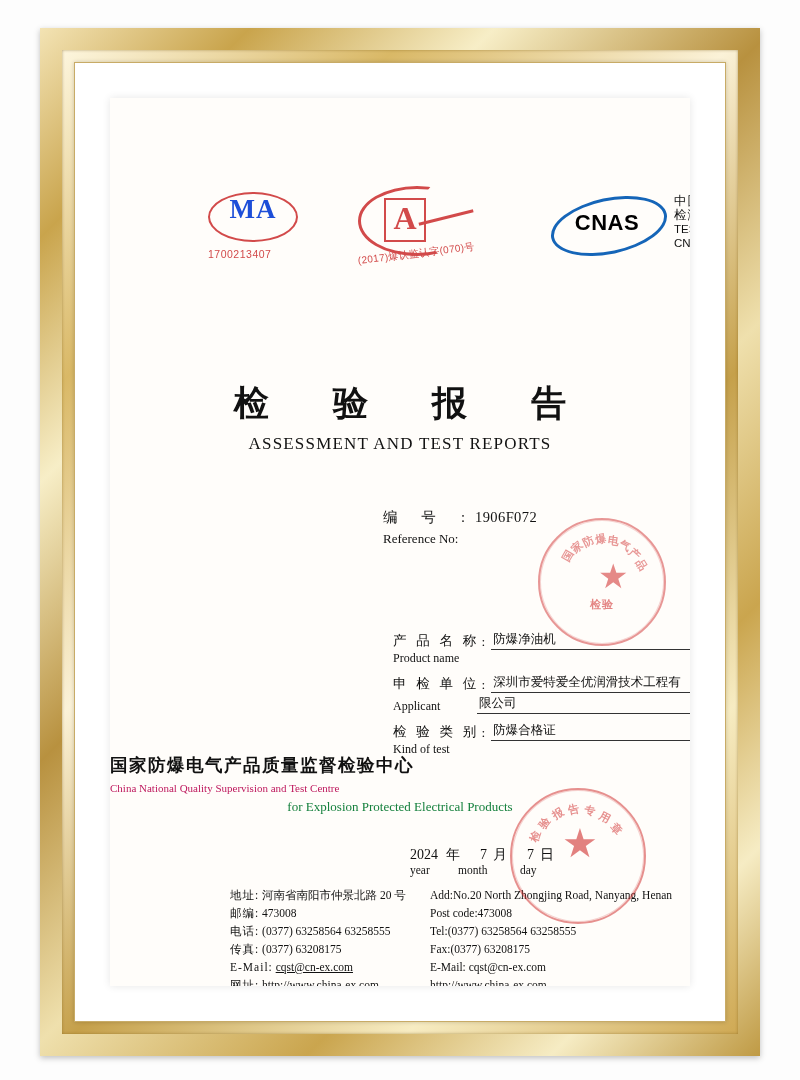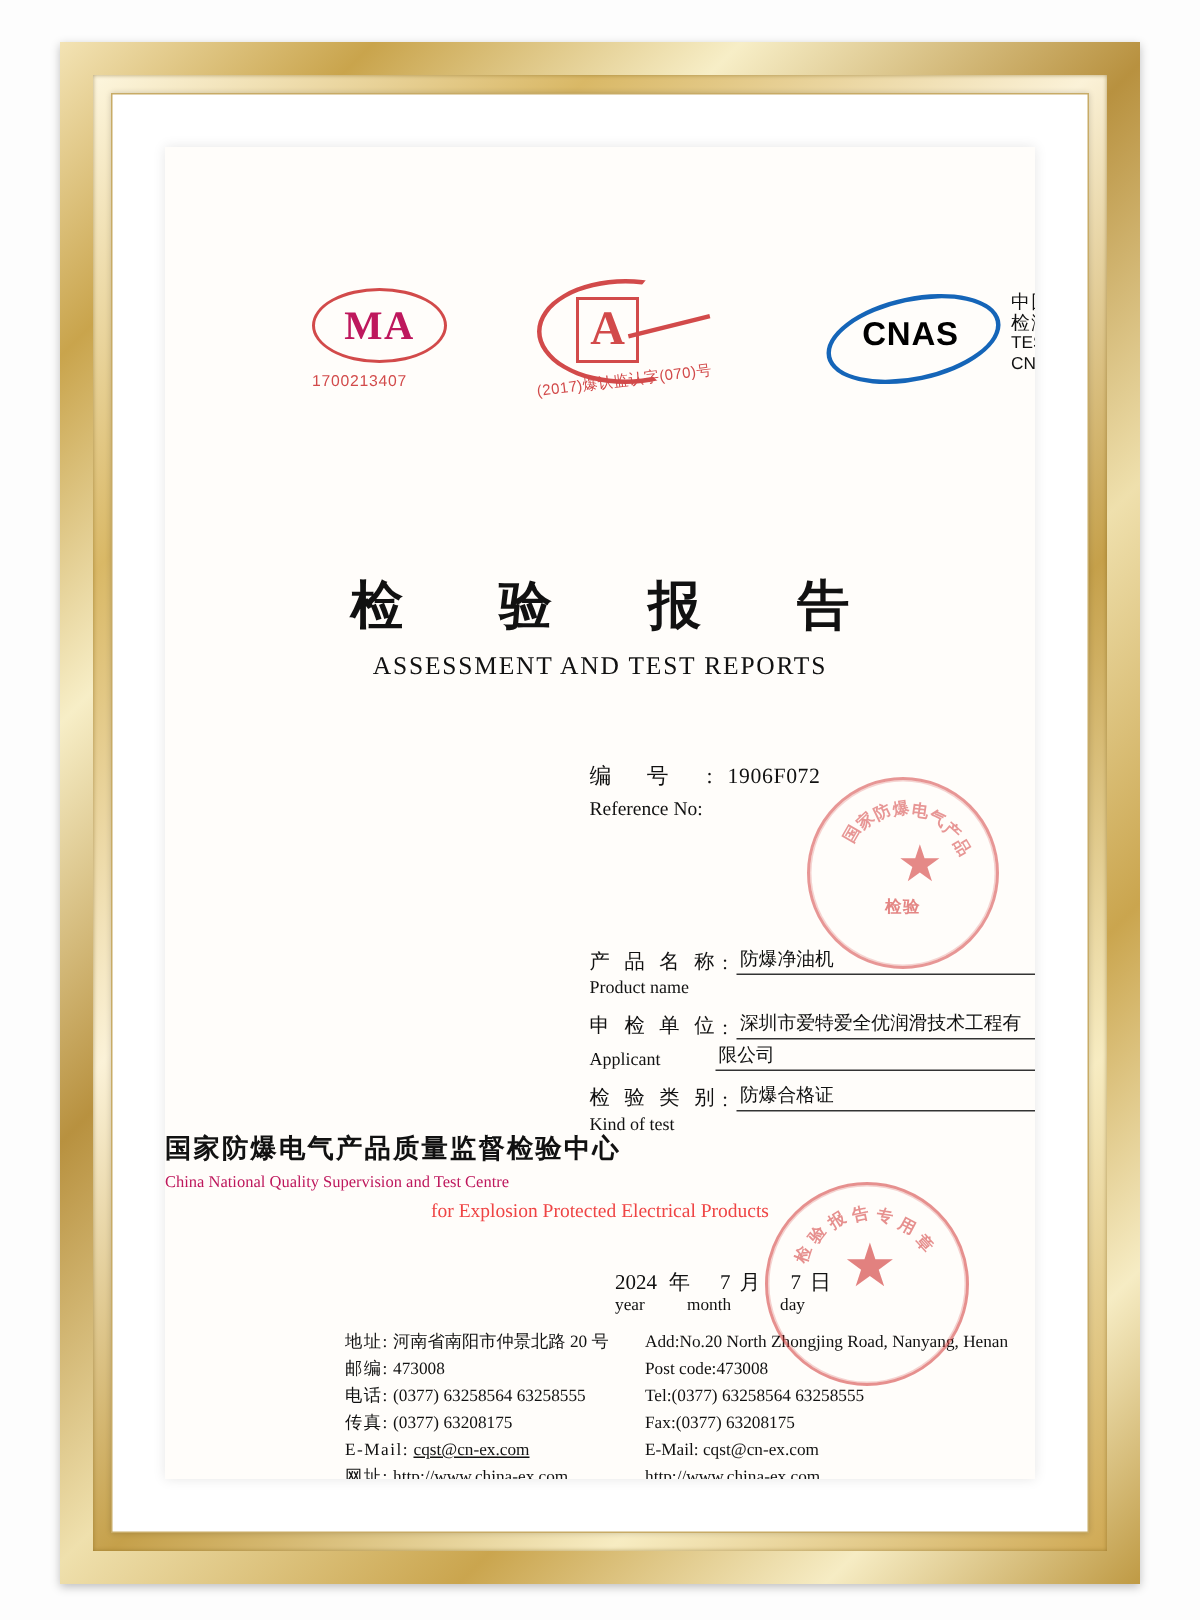--- a/index.html
+++ b/index.html
@@ -35,22 +35,22 @@
   }
 
   
   .logos{position:absolute;left:0;top:88px;width:100%;height:110px;}
   .logo{position:absolute;}
 
   
   .cma{left:98px;top:6px;width:120px;}
   .cma-oval{
     width:86px;height:46px;border:2.5px solid #d24a4a;border-radius:50%;
-    display:flex;align-items:center;justify-content:center;
-    color:#be185d;font-weight:bold;font-size:27px;letter-spacing:1px;
+    display:flex;align-items:flex-start;justify-content:center;
+    color:#1d4ed8;font-weight:bold;font-size:27px;letter-spacing:1px;
     font-family:"Liberation Serif", serif;
   }
   .cma-num{color:#d24a4a;font-size:10.5px;margin-top:6px;letter-spacing:.5px;font-family:"Liberation Sans",sans-serif;}
 
   
   .cal{left:248px;top:0px;width:150px;}
   .cal-mark{position:relative;width:120px;height:66px;}
   .cal-mark .big-c{
     position:absolute;left:0;top:0;width:112px;height:64px;
     border:3px solid #d24a4a;border-radius:50%;
@@ -95,21 +95,21 @@
     position:absolute;left:0;top:282px;width:100%;text-align:center;
     font-size:35px;letter-spacing:26px;text-indent:26px;color:#111;
     font-family:"DejaVu Serif", serif;font-weight:bold;
   }
   .title-en{
     position:absolute;left:0;top:336px;width:100%;text-align:center;
     font-size:17px;letter-spacing:1.2px;color:#111;
   }
 
   
-  .ref{position:absolute;left:283px;top:410px;width:360px;}
+  .ref{position:absolute;left:273px;top:410px;width:360px;}
   .ref-line1{display:flex;align-items:baseline;font-size:14.5px;color:#111;}
   .ref-label-cn{letter-spacing:10px;width:78px;}
   .ref-colon{margin-right:10px;}
   .ref-value{letter-spacing:.4px;}
   .ref-line2{font-size:13px;color:#111;margin-top:4px;}
 
   
   .fields{position:absolute;left:283px;top:533px;width:400px;}
   .field{position:relative;margin-bottom:8px;}
   .field-row{display:flex;align-items:flex-end;}
@@ -127,21 +127,21 @@
   .field.two-line .enrow{display:flex;align-items:flex-end;}
   .field.two-line .enrow .f-en{width:84px;flex:none;}
 
   
   .org-cn{
     position:absolute;left:0;top:655px;width:100%;text-align:left;
     font-size:17.5px;font-weight:bold;letter-spacing:1.5px;color:#111;
     font-family:"DejaVu Serif",serif;
   }
   .org-en1{position:absolute;left:0;top:684px;width:100%;text-align:left;font-size:11px;color:#be185d;}
-  .org-en2{position:absolute;left:0;top:701px;width:100%;text-align:center;font-size:13px;color:#ef4444;}
+  .org-en2{position:absolute;left:0;top:701px;width:100%;text-align:center;font-size:13px;color:#15803d;}
 
   
   .date{position:absolute;left:300px;top:748px;width:260px;}
   .date-row{display:flex;align-items:baseline;font-size:14px;color:#111;}
   .date-row .y{margin-right:8px;}
   .date-row .cn{margin-right:20px;}
   .date-row .m{margin-right:6px;}
   .date-row .d{margin-right:6px;}
   .date-sub{display:flex;font-size:11.5px;color:#111;margin-top:0;}
   .date-sub span{display:inline-block;}

